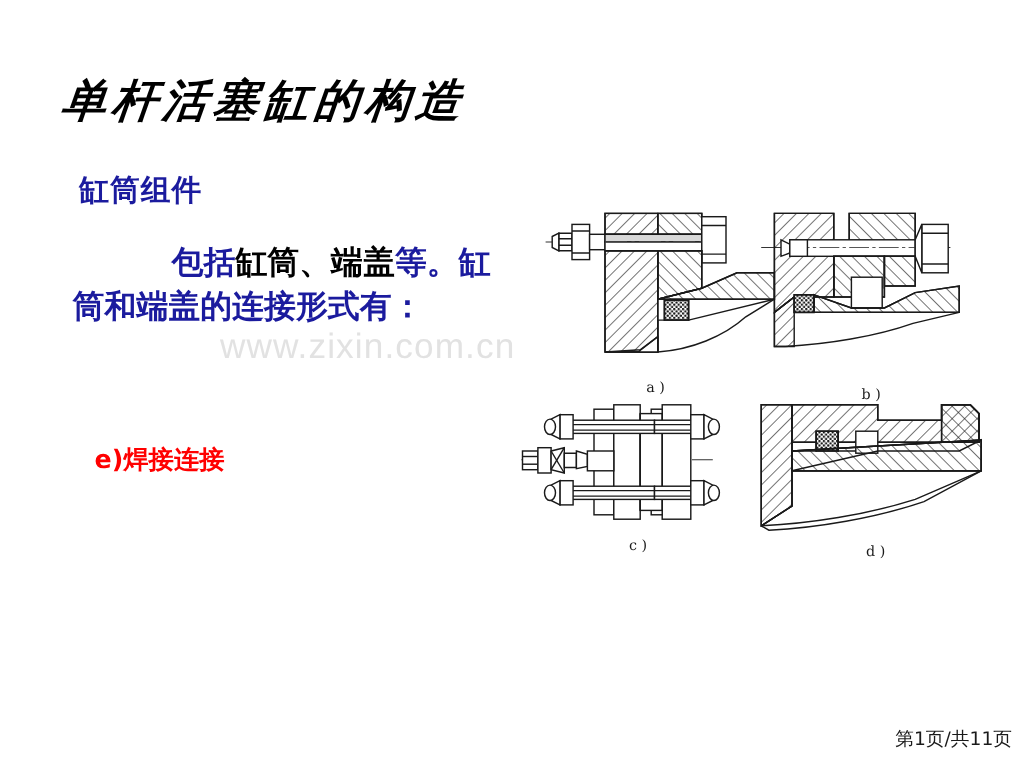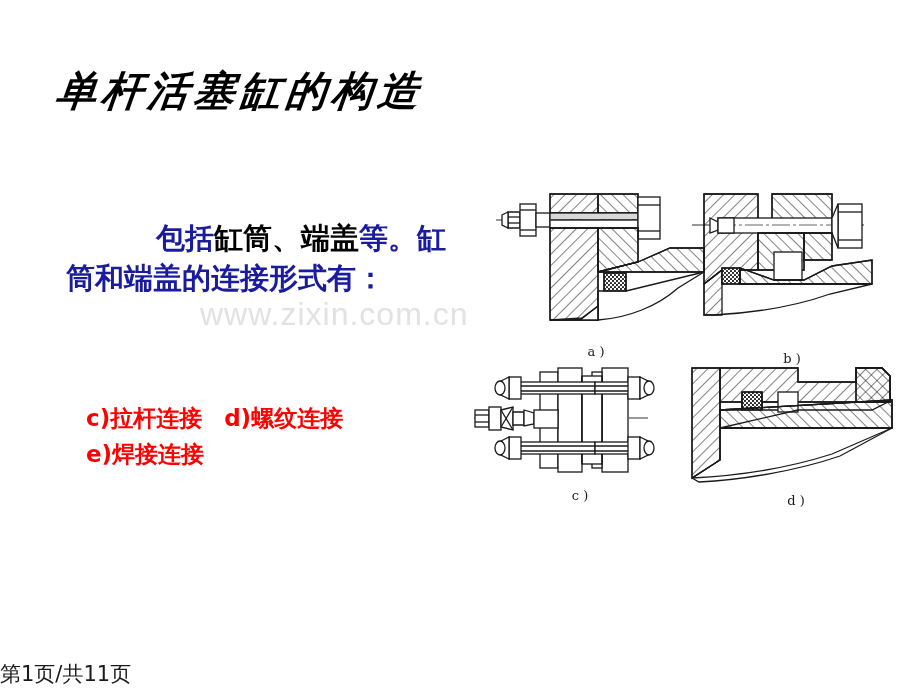--- a/index.html
+++ b/index.html
@@ -114,43 +114,43 @@
     z-index: 2;
   }
   #figure svg { display: block; }
 
   
   #footer {
     position: absolute;
     left: 0;
     top: 660px;
     width: 920px;
-    text-align: left;
+    text-align: right;
     font-family: "DejaVu Sans", "Liberation Sans", sans-serif;
-    font-size: 21px;
+    font-size: 17px;
     color: #1a1a1a;
     z-index: 3;
   }
 </style>
 </head>
 <body>
 
 <div id="slide">
 
   <div id="watermark">www.zixin.com.cn</div>
 
   <div id="title">单杆活塞缸的构造</div>
 
+  <div id="subhead" class="blue">缸筒组件</div>
 
   <div id="para">
     <span class="indent"></span><span class="blue">包括</span><span class="red">缸筒、端盖</span><span class="blue">等。缸筒和端盖的连接</span><span class="blue">形式有：</span>
   </div>
 
   <div id="redlist">
-    <div><span>c)拉杆连接</span><span class="gap"></span><span>d)螺纹连接</span></div>
     <div><span>e)焊接连接</span></div>
   </div>
 
   <div id="figure">
     <svg width="462" height="350" viewBox="0 0 462 350" xmlns="http://www.w3.org/2000/svg">
       <defs>
 
         <pattern id="hatchA" width="8" height="8" patternUnits="userSpaceOnUse" patternTransform="rotate(45)">
           <line x1="0" y1="0" x2="0" y2="8" stroke="#1a1a1a" stroke-width="1.1"></line>
         </pattern>

